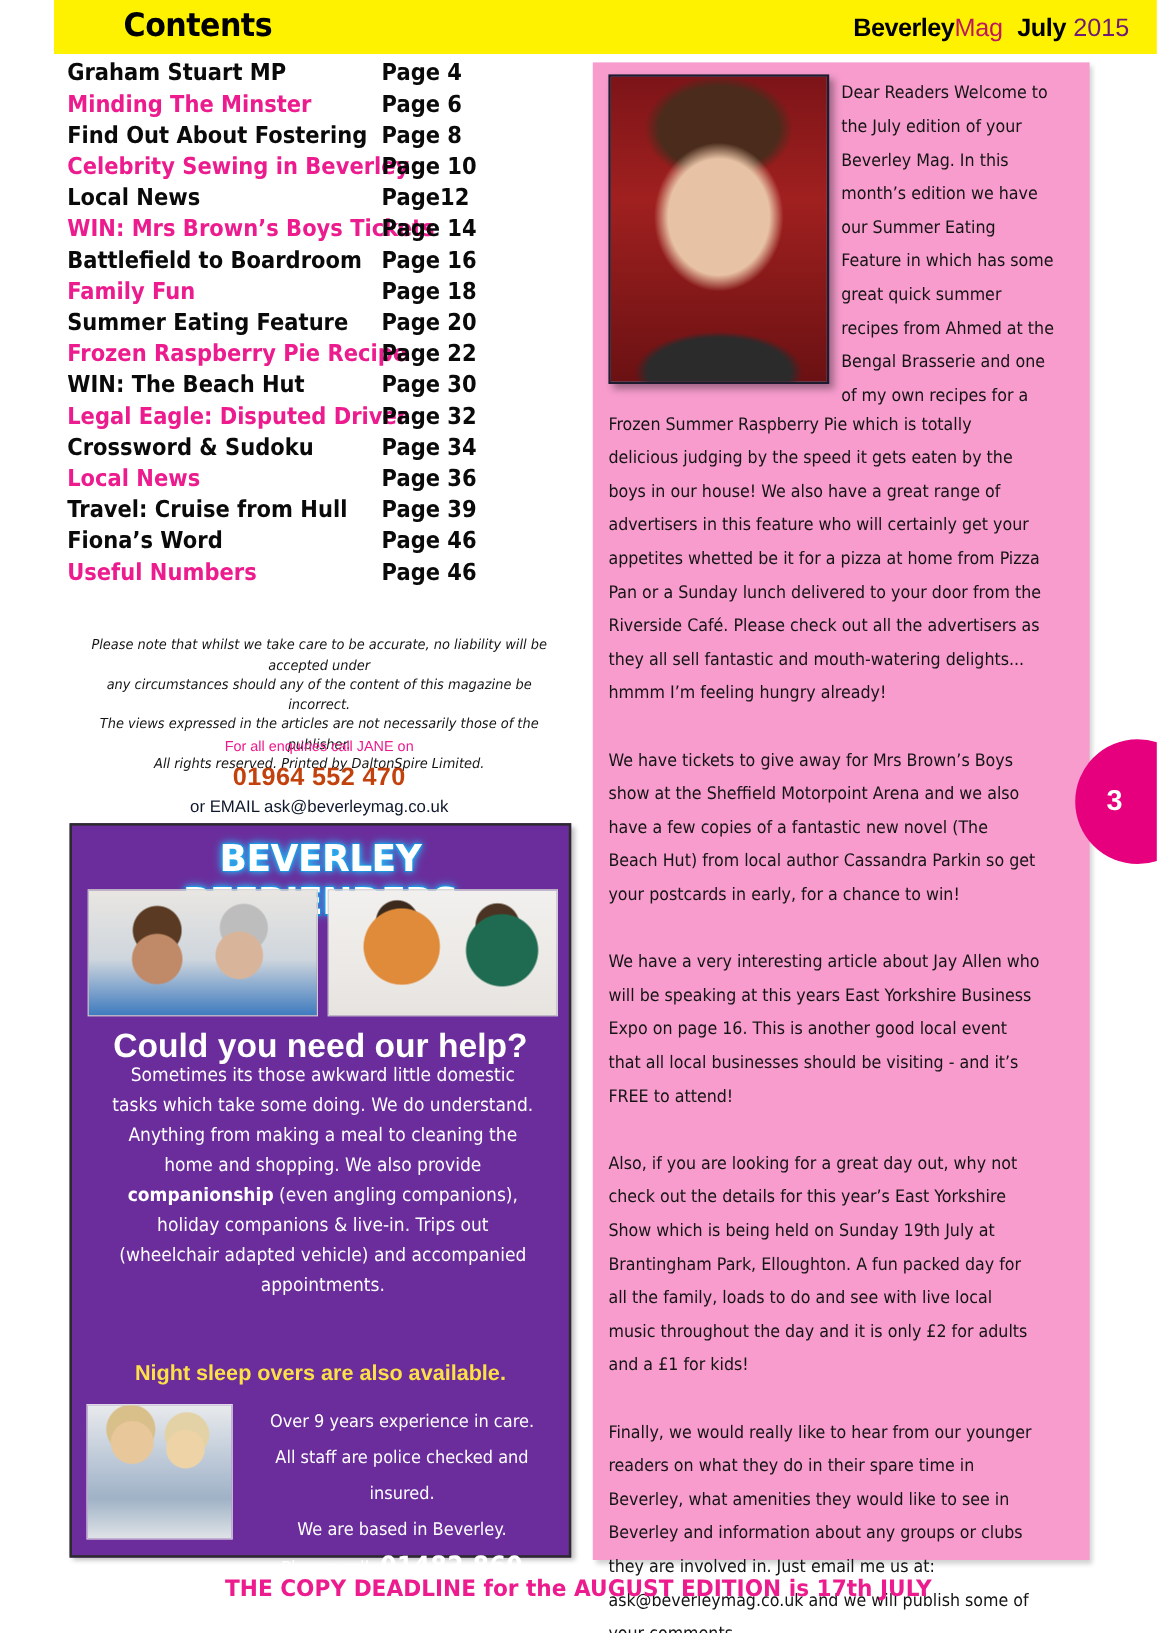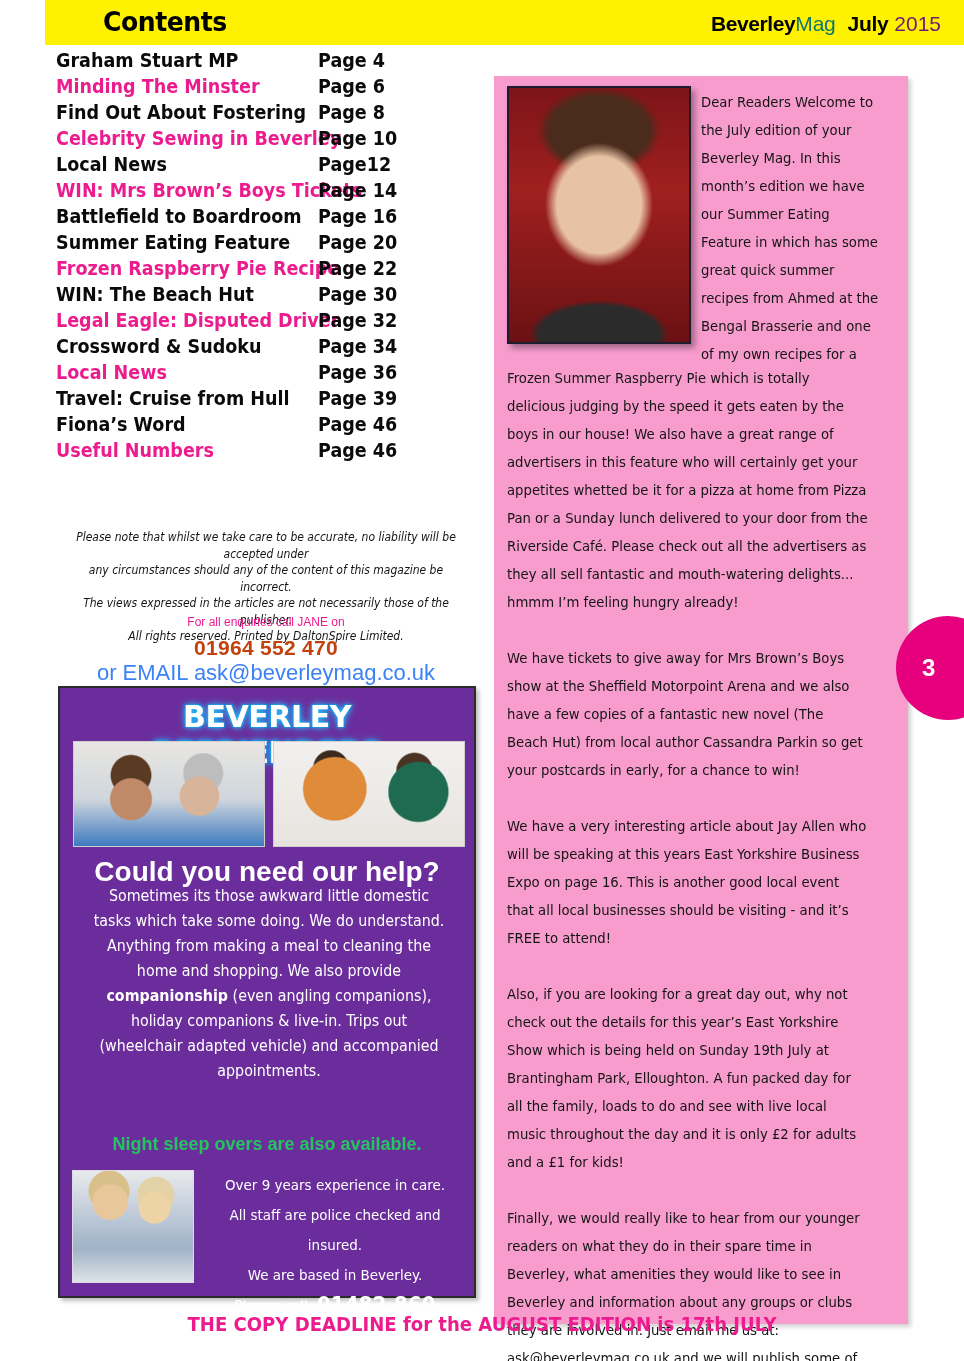--- a/index.html
+++ b/index.html
@@ -22,21 +22,21 @@
     font-family: "DejaVu Sans", sans-serif;
     font-weight: 700; font-size: 27px; color: #000;
     letter-spacing: -0.5px;
     transform: scaleX(0.93); transform-origin: left center;
   }
   .header-right {
     position: absolute; right: 68px; top: 12px;
     font-size: 21px; color: #000; white-space: nowrap;
   }
   .hr-bev { font-weight: 700; letter-spacing: -0.4px; }
-  .hr-mag { font-weight: 400; color: #0f766e; letter-spacing: -0.2px; }
+  .hr-mag { font-weight: 400; color: #be185d; letter-spacing: -0.2px; }
   .hr-gap { display: inline-block; width: 12px; }
   .hr-month { font-weight: 700; letter-spacing: -0.3px; }
   .hr-year { font-weight: 400; color: #701a75; letter-spacing: 0px; }
 
   
   .left-col { position: absolute; left: 0; top: 45px; width: 492px; height: 1316px; }
 
   .toc { position: absolute; left: 56px; top: 3px; width: 420px; }
   .toc-row {
     display: flex; align-items: center;
@@ -55,21 +55,21 @@
     text-align: center;
     font-family: "DejaVu Sans", sans-serif;
     font-style: italic; font-size: 11.5px; color: #141414; line-height: 16.5px;
     transform: scaleX(0.94); transform-origin: center top;
   }
   .enquiries {
     position: absolute; left: 56px; top: 566px; width: 420px; text-align: center;
   }
   .enq-line1 { font-size: 12px; color: #ec1c8e; line-height: 23px; }
   .enq-phone { font-size: 21px; font-weight: 700; color: #c2410c; line-height: 27px; letter-spacing: 0.3px; }
-  .enq-email { font-size: 22px; color: #3b82f6; line-height: 23px; }
+  .enq-email { font-size: 14px; color: #0f172a; line-height: 23px; }
 
   
   .advert {
     position: absolute; left: 58px; top: 641px; width: 418px; height: 612px;
     background: #6b2d9b; border: 2px solid #2b2b2b;
     box-shadow: 3px 3px 4px rgba(0,0,0,0.25);
   }
   .ad-title {
     position: absolute; left: 0; top: 10px; width: 100%; text-align: center;
     font-family: "DejaVu Sans", sans-serif;
@@ -99,21 +99,21 @@
   }
   .ad-body {
     position: absolute; left: 14px; top: 196px; width: 390px; text-align: center;
     font-family: "DejaVu Sans", sans-serif;
     font-size: 15.5px; color: #fff; line-height: 25px;
     transform: scaleX(0.92); transform-origin: center top;
   }
   .ad-body b { font-weight: 700; }
   .ad-night {
     position: absolute; left: 0; top: 446px; width: 100%; text-align: center;
-    font-size: 18px; font-weight: 700; color: #22c55e;
+    font-size: 18px; font-weight: 700; color: #fde047;
   }
   .ad-photo-girls {
     position: absolute; left: 12px; top: 482px; width: 122px; height: 113px;
     border: 1px solid #ded9e4; overflow: hidden;
     background:
       radial-gradient(circle at 31% 28%, #e8c79a 0 15%, transparent 16%),
       radial-gradient(circle at 68% 33%, #eed3a6 0 14%, transparent 15%),
       radial-gradient(circle at 30% 18%, #d9c08a 0 16%, transparent 17%),
       radial-gradient(circle at 69% 22%, #e3d2a6 0 15%, transparent 16%),
       linear-gradient(to bottom, #e8eaec 0%, #b9c6d6 45%, #9fb2c6 70%, #dfe3e7 100%);
@@ -126,21 +126,20 @@
   }
   .ad-call { font-size: 15px; line-height: 30px; }
   .ad-call b { font-weight: 700; font-size: 21px; letter-spacing: 0.4px; }
   .ad-anytime { font-size: 16px; line-height: 22px; }
 
   
   .pink-panel {
     position: absolute; left: 494px; top: 52px; width: 414px; height: 1248px;
     background: #f79ccd;
     box-shadow: 3px 3px 4px rgba(0,0,0,0.18);
-    margin-top: 24px;
   }
   .editor-photo {
     position: absolute; left: 13px; top: 10px; width: 184px; height: 258px;
     border: 2px solid #1c1c2e;
     box-shadow: 4px 4px 6px rgba(0,0,0,0.35);
     overflow: hidden;
     background:
       radial-gradient(ellipse 54px 62px at 50% 46%, #e8c2a4 0 78%, rgba(232,194,164,0) 100%),
       radial-gradient(ellipse 62px 44px at 50% 17%, #4a2b1c 0 80%, rgba(74,43,28,0) 100%),
       radial-gradient(ellipse 70px 34px at 50% 97%, #2b2b2b 0 85%, rgba(43,43,43,0) 100%),
@@ -217,20 +216,24 @@
         </div>
         <div class="toc-row">
           <span class="toc-title c-pink">WIN: Mrs Brown’s Boys Tickets</span>
           <span class="toc-page c-black">Page 14</span>
         </div>
         <div class="toc-row">
           <span class="toc-title c-black">Battlefield to Boardroom</span>
           <span class="toc-page c-black">Page 16</span>
         </div>
         <div class="toc-row">
+          <span class="toc-title c-pink">Family Fun</span>
+          <span class="toc-page c-black">Page 18</span>
+        </div>
+        <div class="toc-row">
           <span class="toc-title c-black">Summer Eating Feature</span>
           <span class="toc-page c-black">Page 20</span>
         </div>
         <div class="toc-row">
           <span class="toc-title c-pink">Frozen Raspberry Pie Recipe</span>
           <span class="toc-page c-black">Page 22</span>
         </div>
         <div class="toc-row">
           <span class="toc-title c-black">WIN: The Beach Hut</span>
           <span class="toc-page c-black">Page 30</span>

